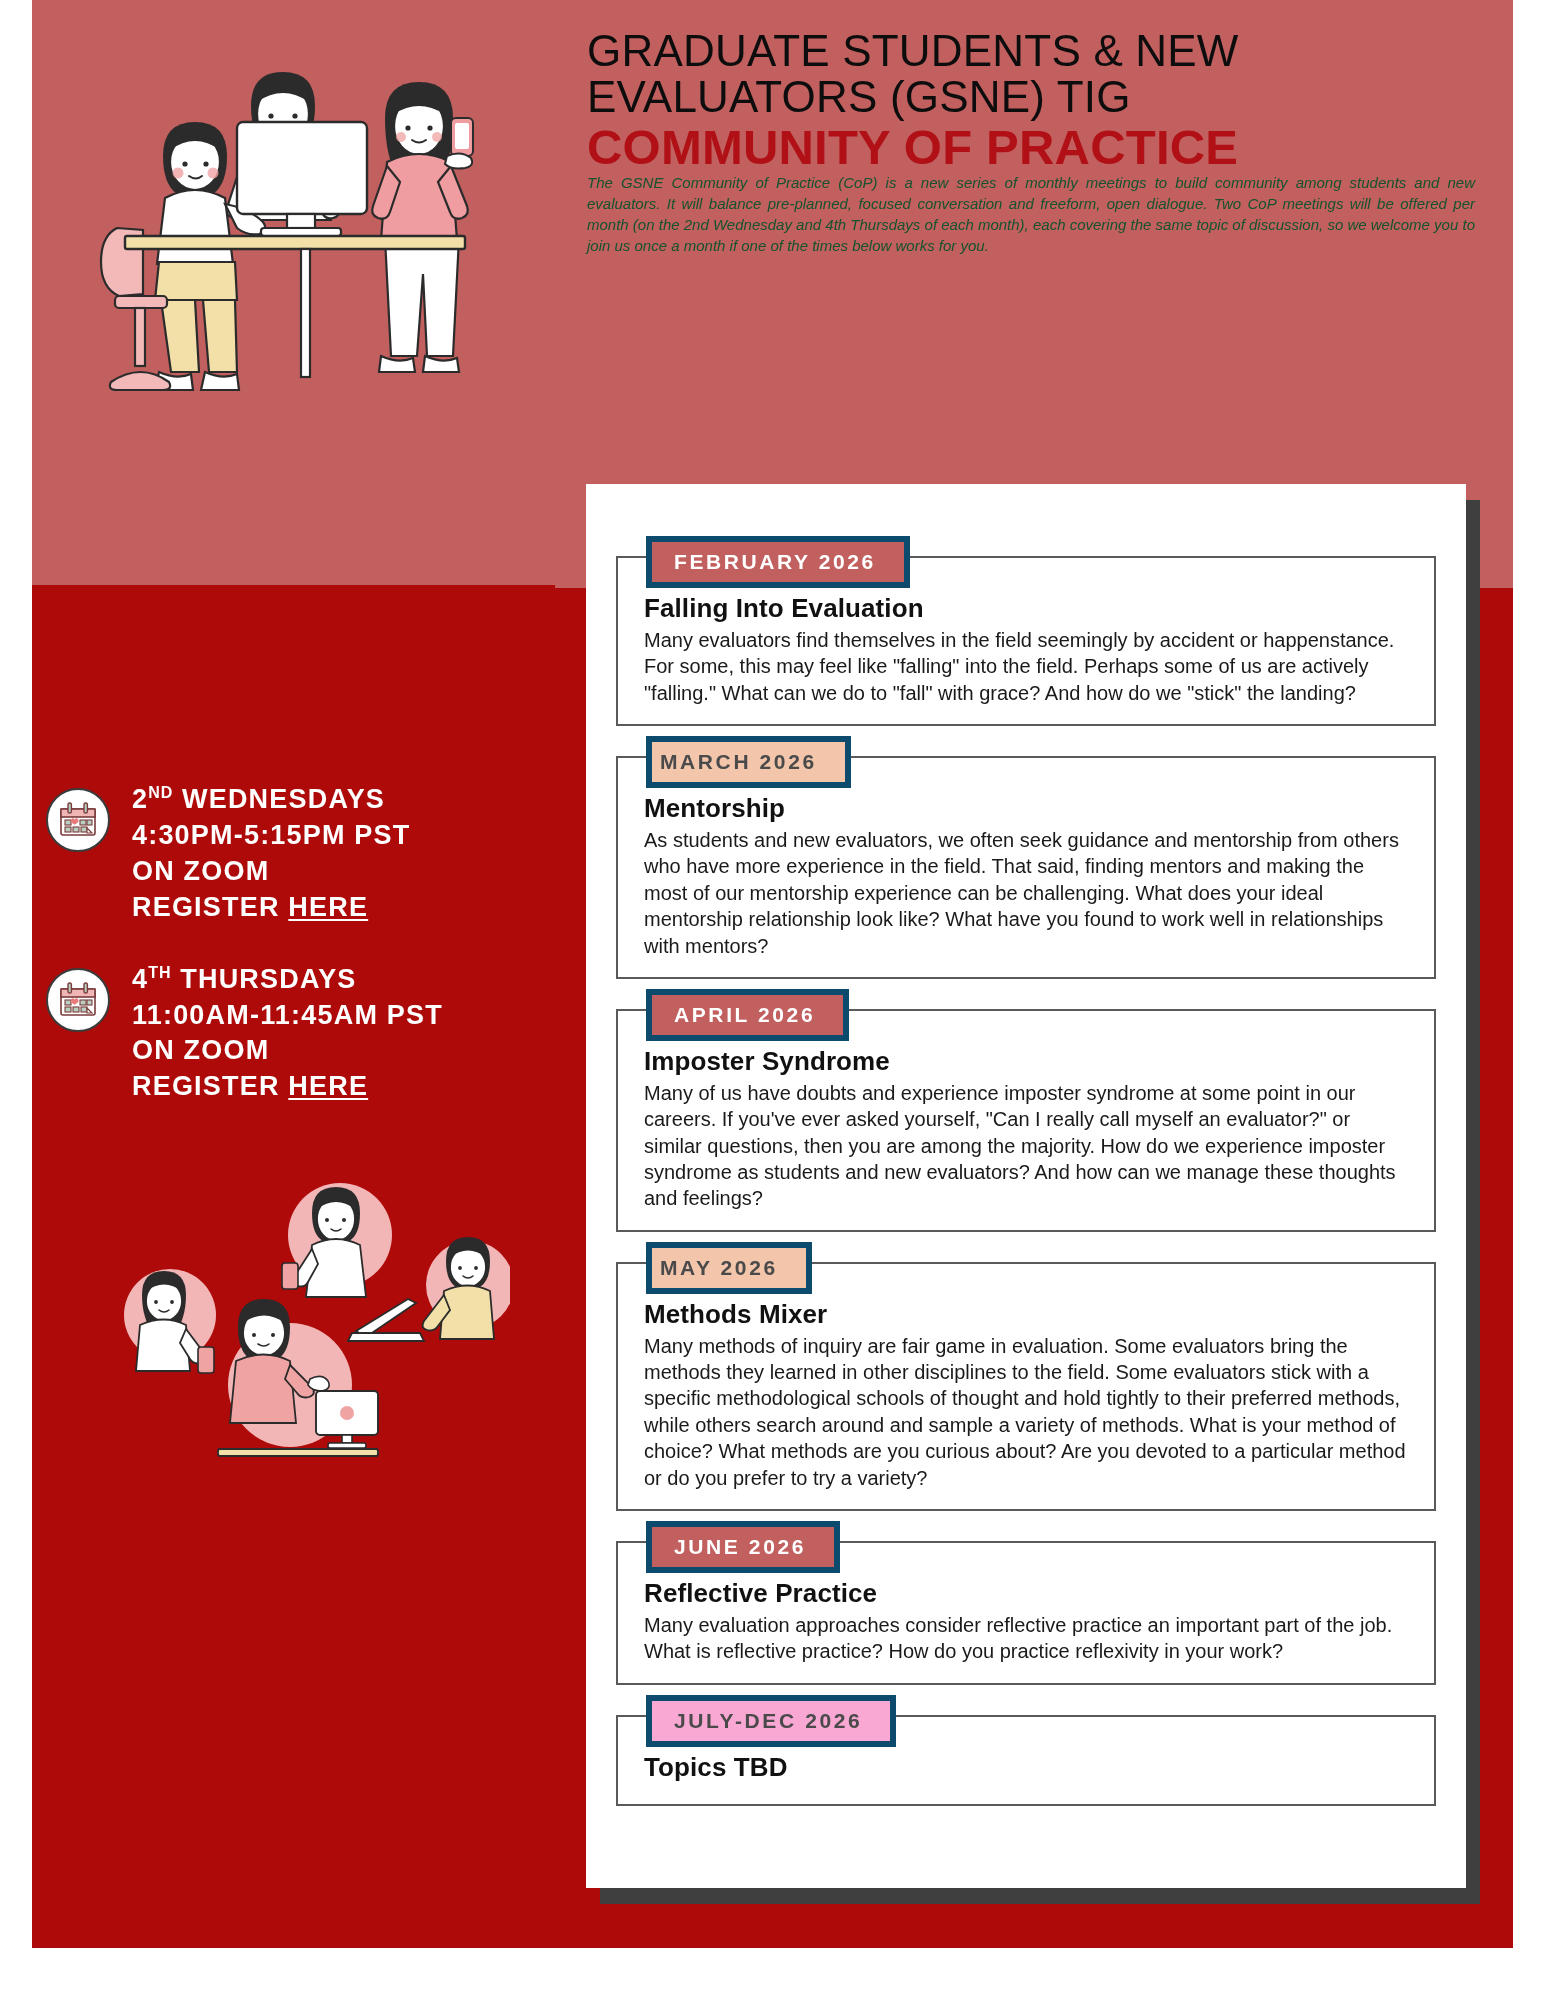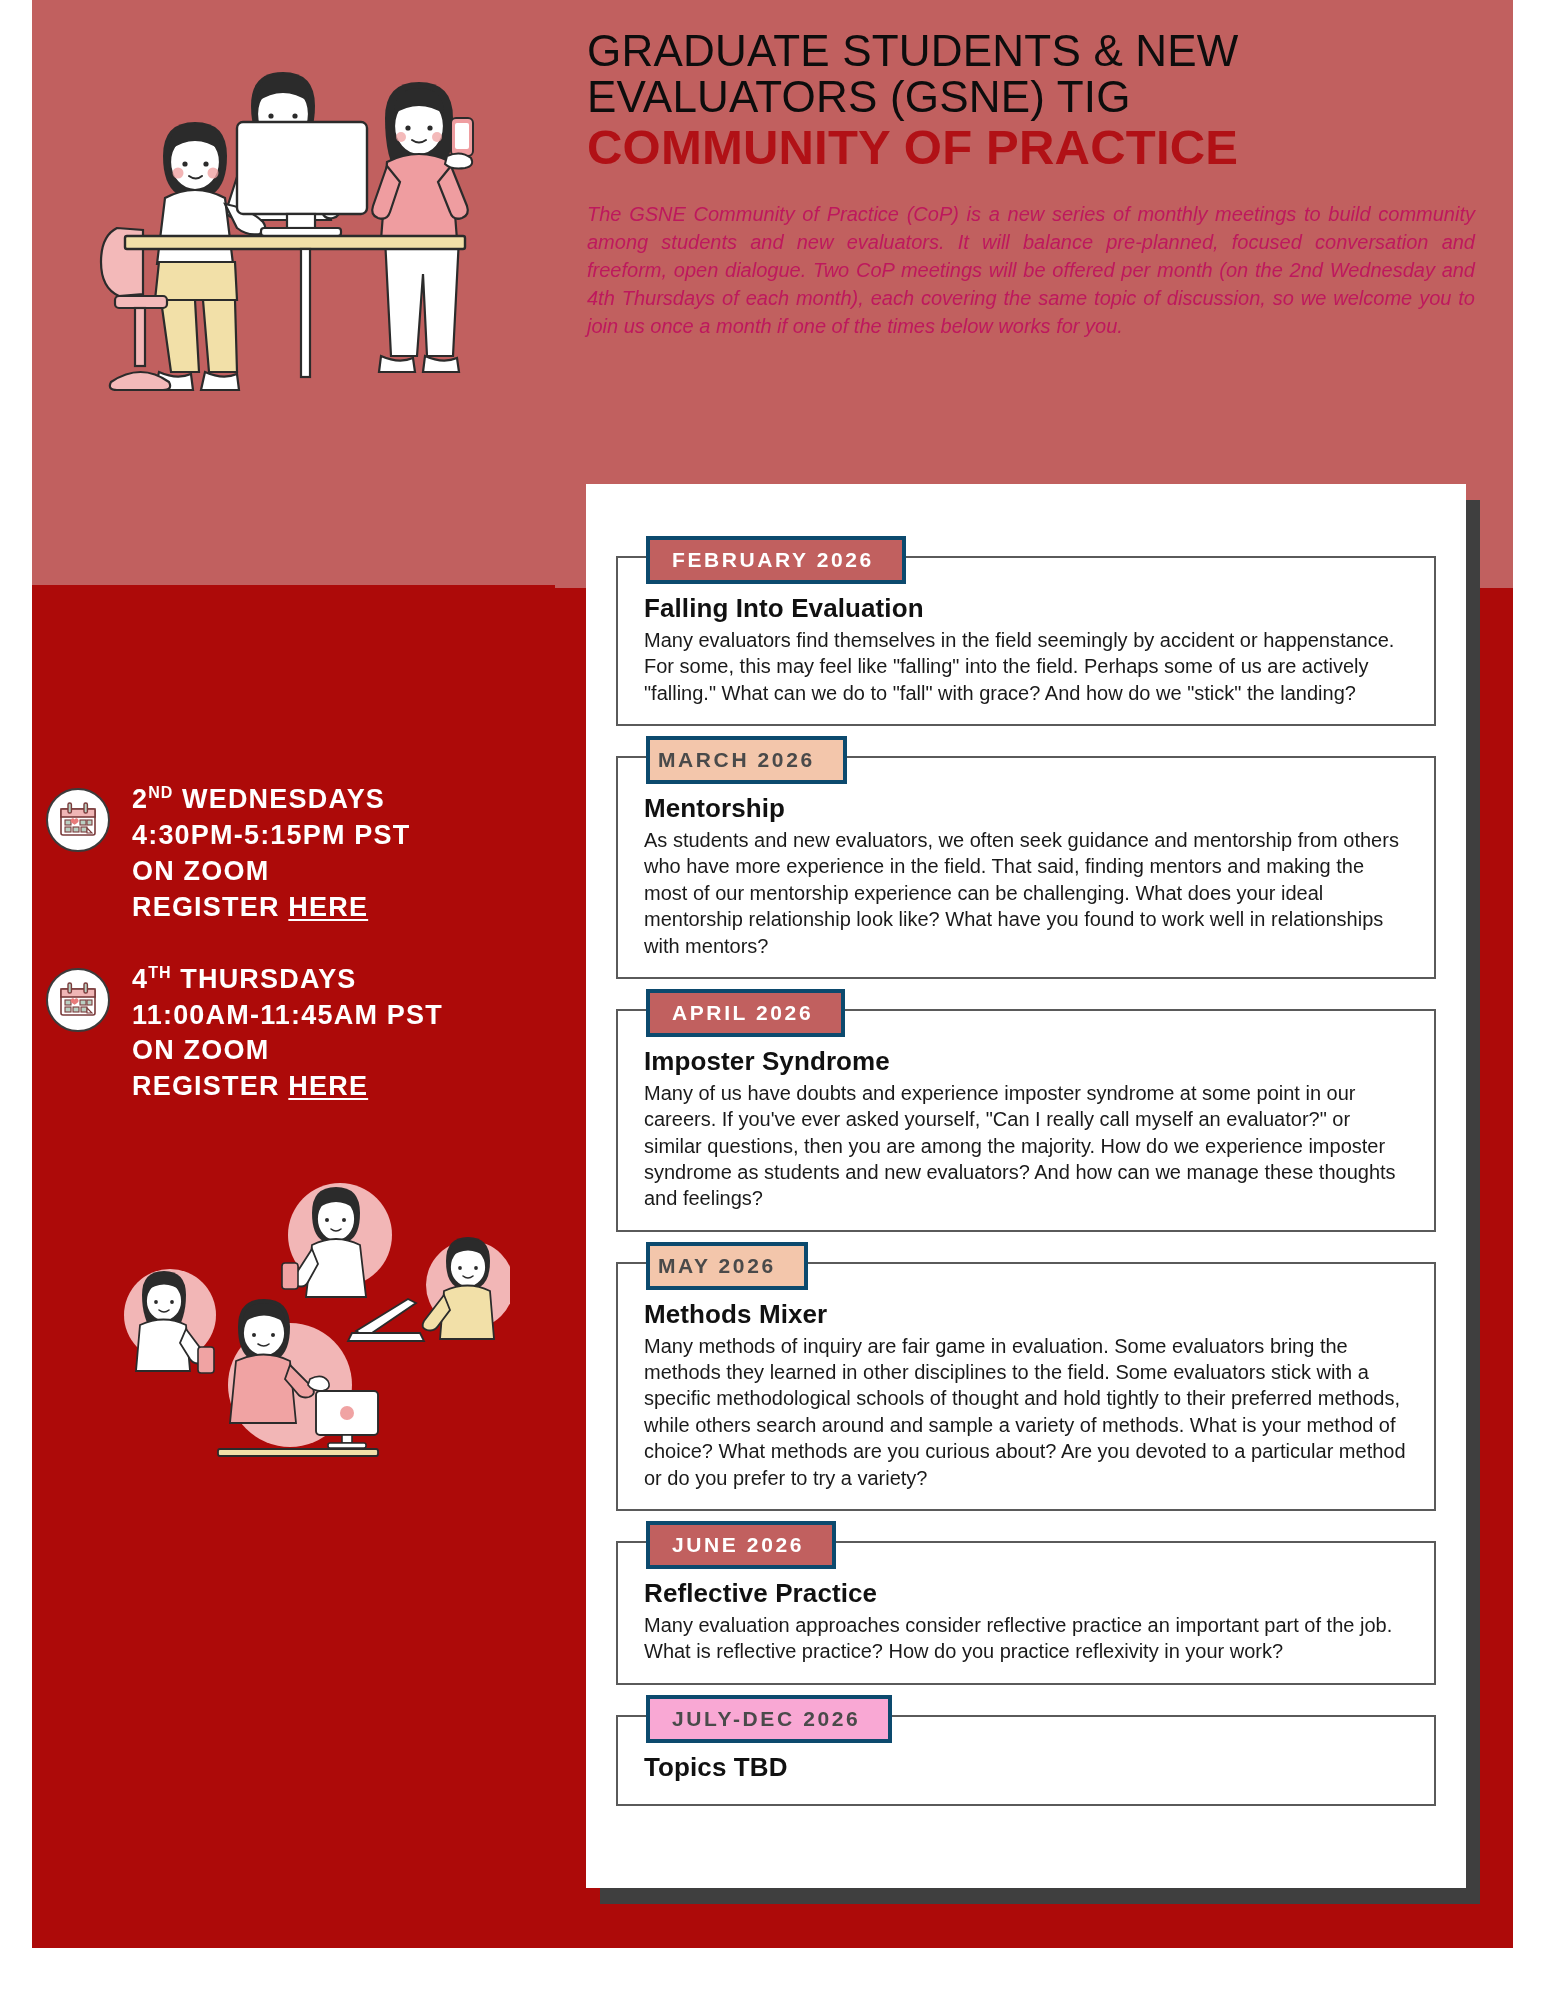--- a/index.html
+++ b/index.html
@@ -68,24 +68,23 @@
   .title-accent {
     font-size: 49px;
     line-height: 1.06;
     font-weight: 700;
     color: #b11116;
     letter-spacing: 0.2px;
     margin-top: 2px;
   }
 
   .intro-para {
-    margin-top: 28px;
-    font-size: 20px;
+    font-size: 15px;
     line-height: 1.39;
-    color: #be185d;
+    color: #14532d;
     font-style: italic;
     text-align: justify;
     width: 888px;
   }
 
   
   .schedule {
     position: absolute;
     left: 46px;
     top: 782px;
@@ -181,21 +180,21 @@
     border: 2px solid #5a5a5a;
     background: #ffffff;
     margin-bottom: 30px;
     padding: 36px 26px 18px 26px;
   }
 
   .card .badge {
     position: absolute;
     top: -22px;
     left: 28px;
-    border: 4px solid #0c4a6e;
+    border: 6px solid #0c4a6e;
     padding: 9px 28px 10px 22px;
     font-size: 21px;
     font-weight: 700;
     letter-spacing: 2.6px;
     line-height: 1;
   }
 
   .badge.rose { background: #c1605f; color: #ffffff; }
   .badge.peach { background: #f3c6ab; color: #4a4a4a; padding-left: 8px; }
   .badge.cream { background: #f9a8d4; color: #4a4a4a; }

